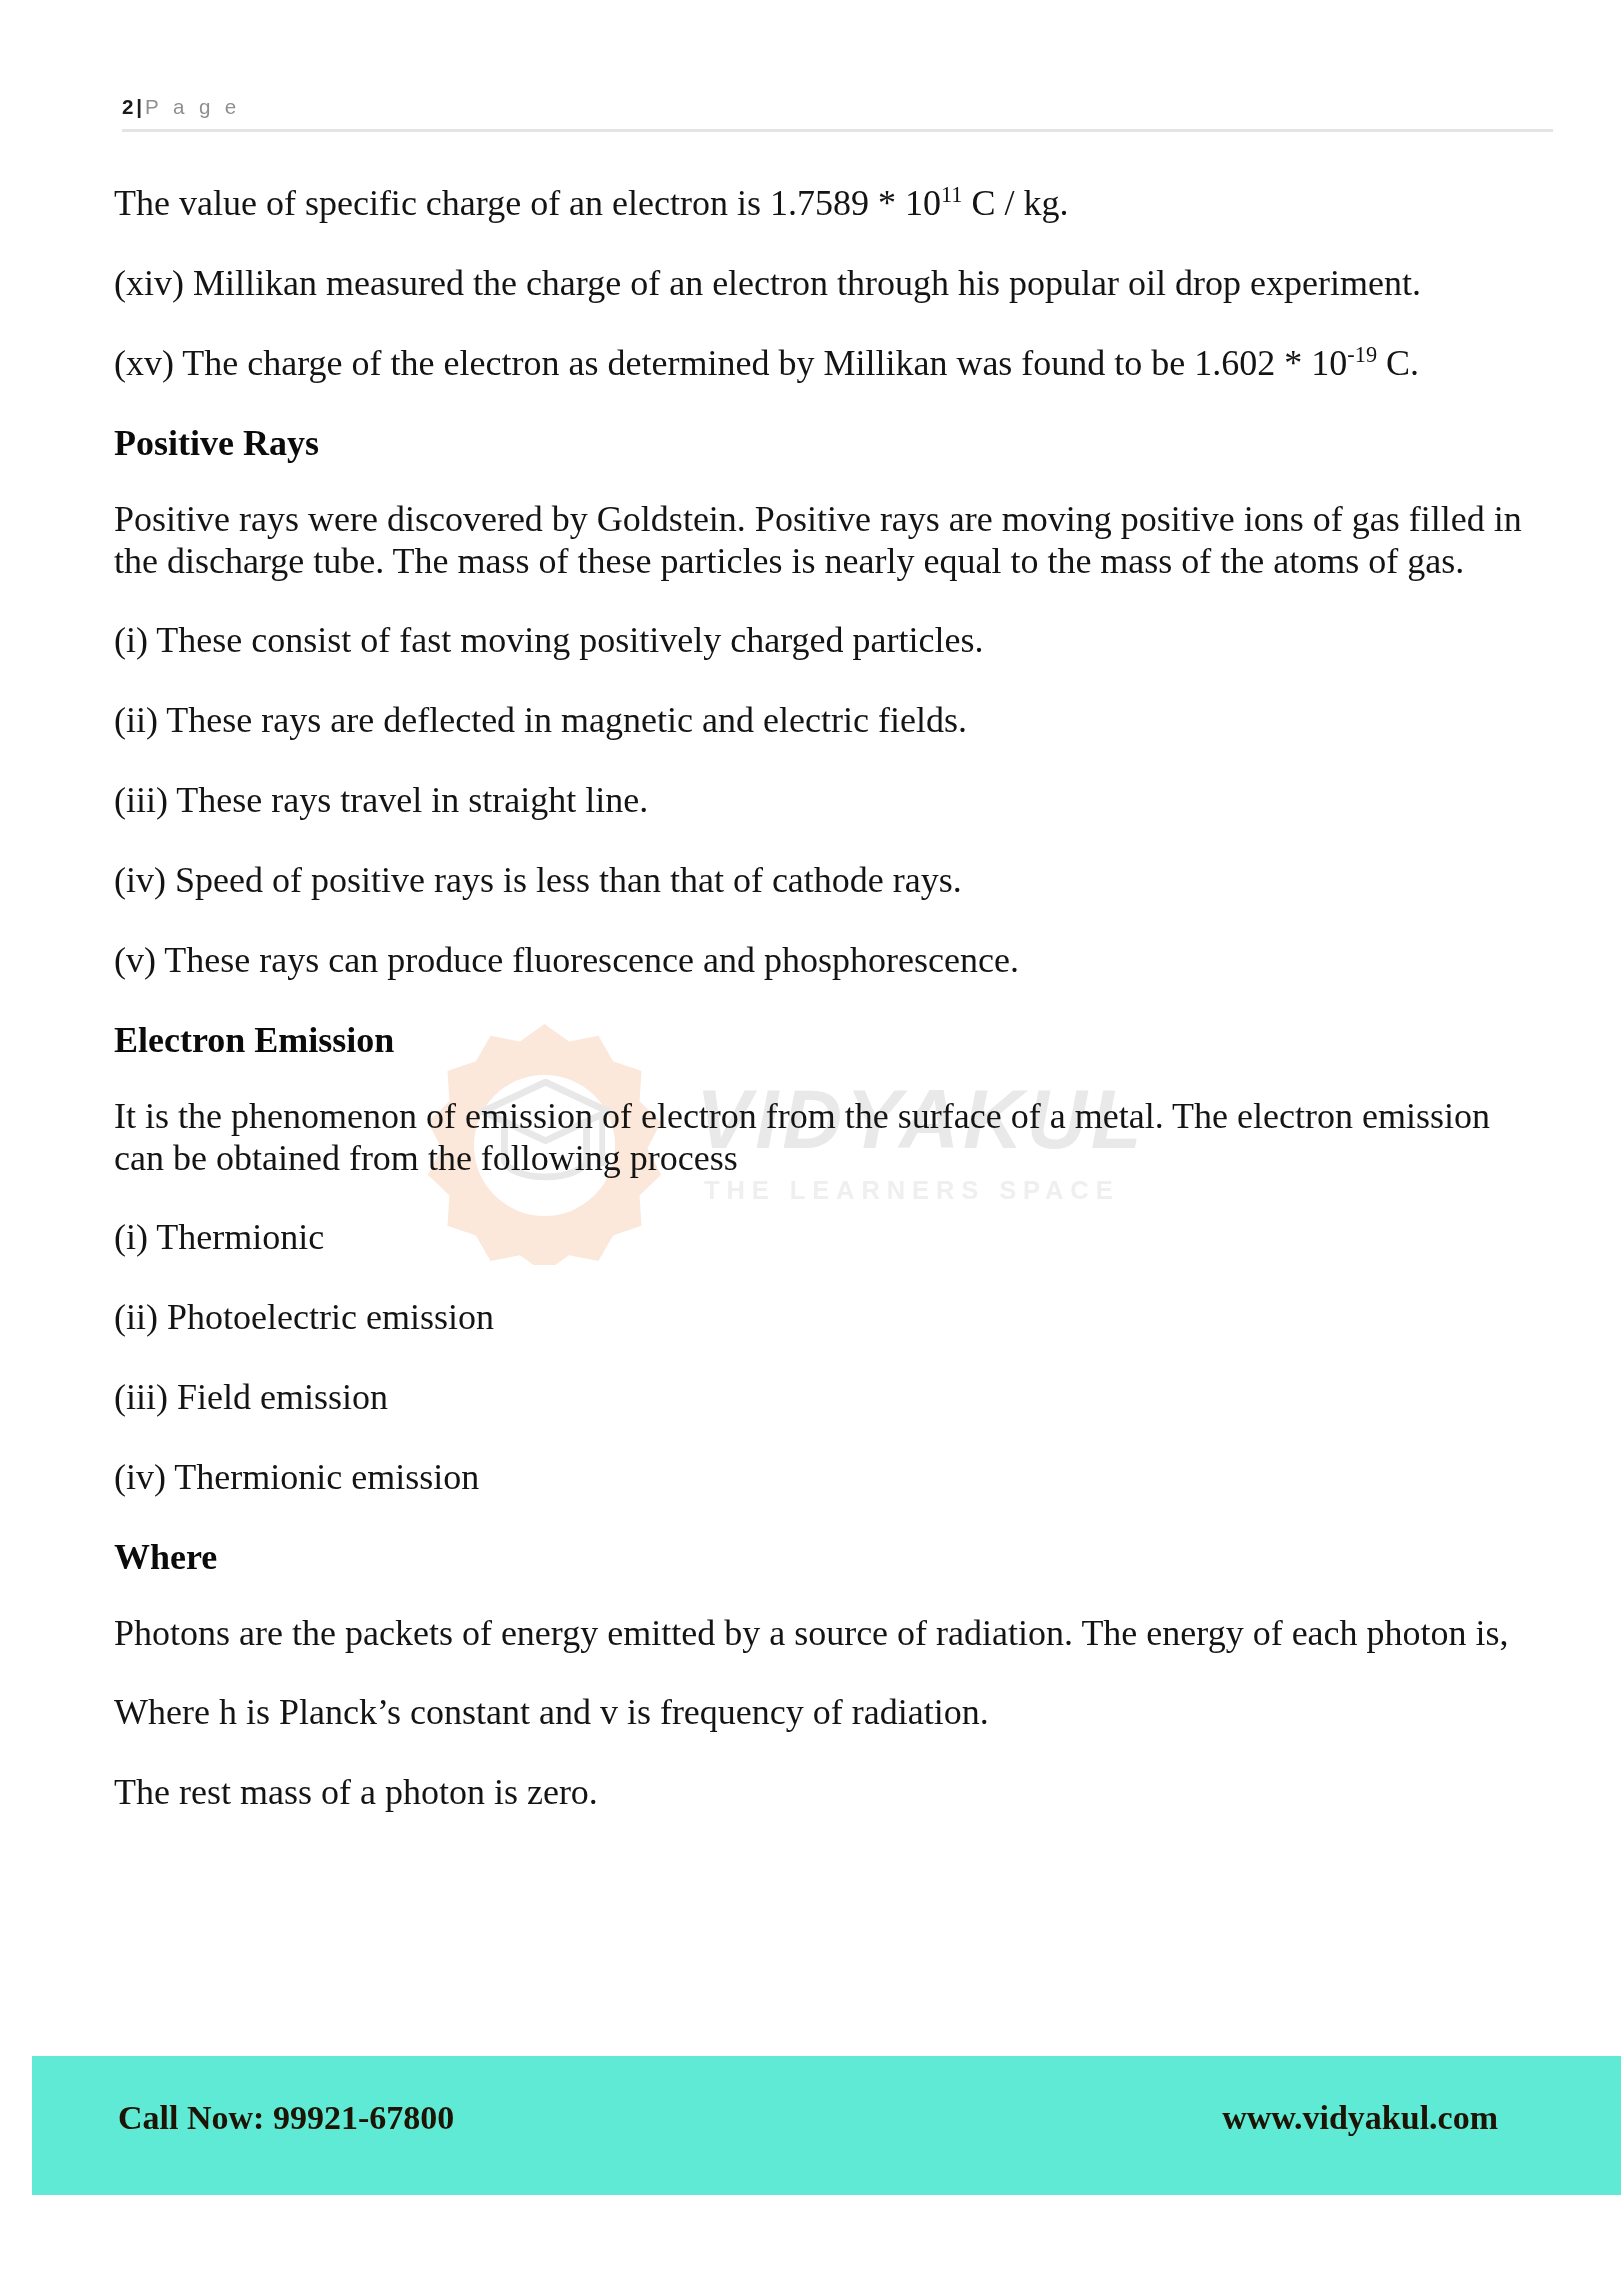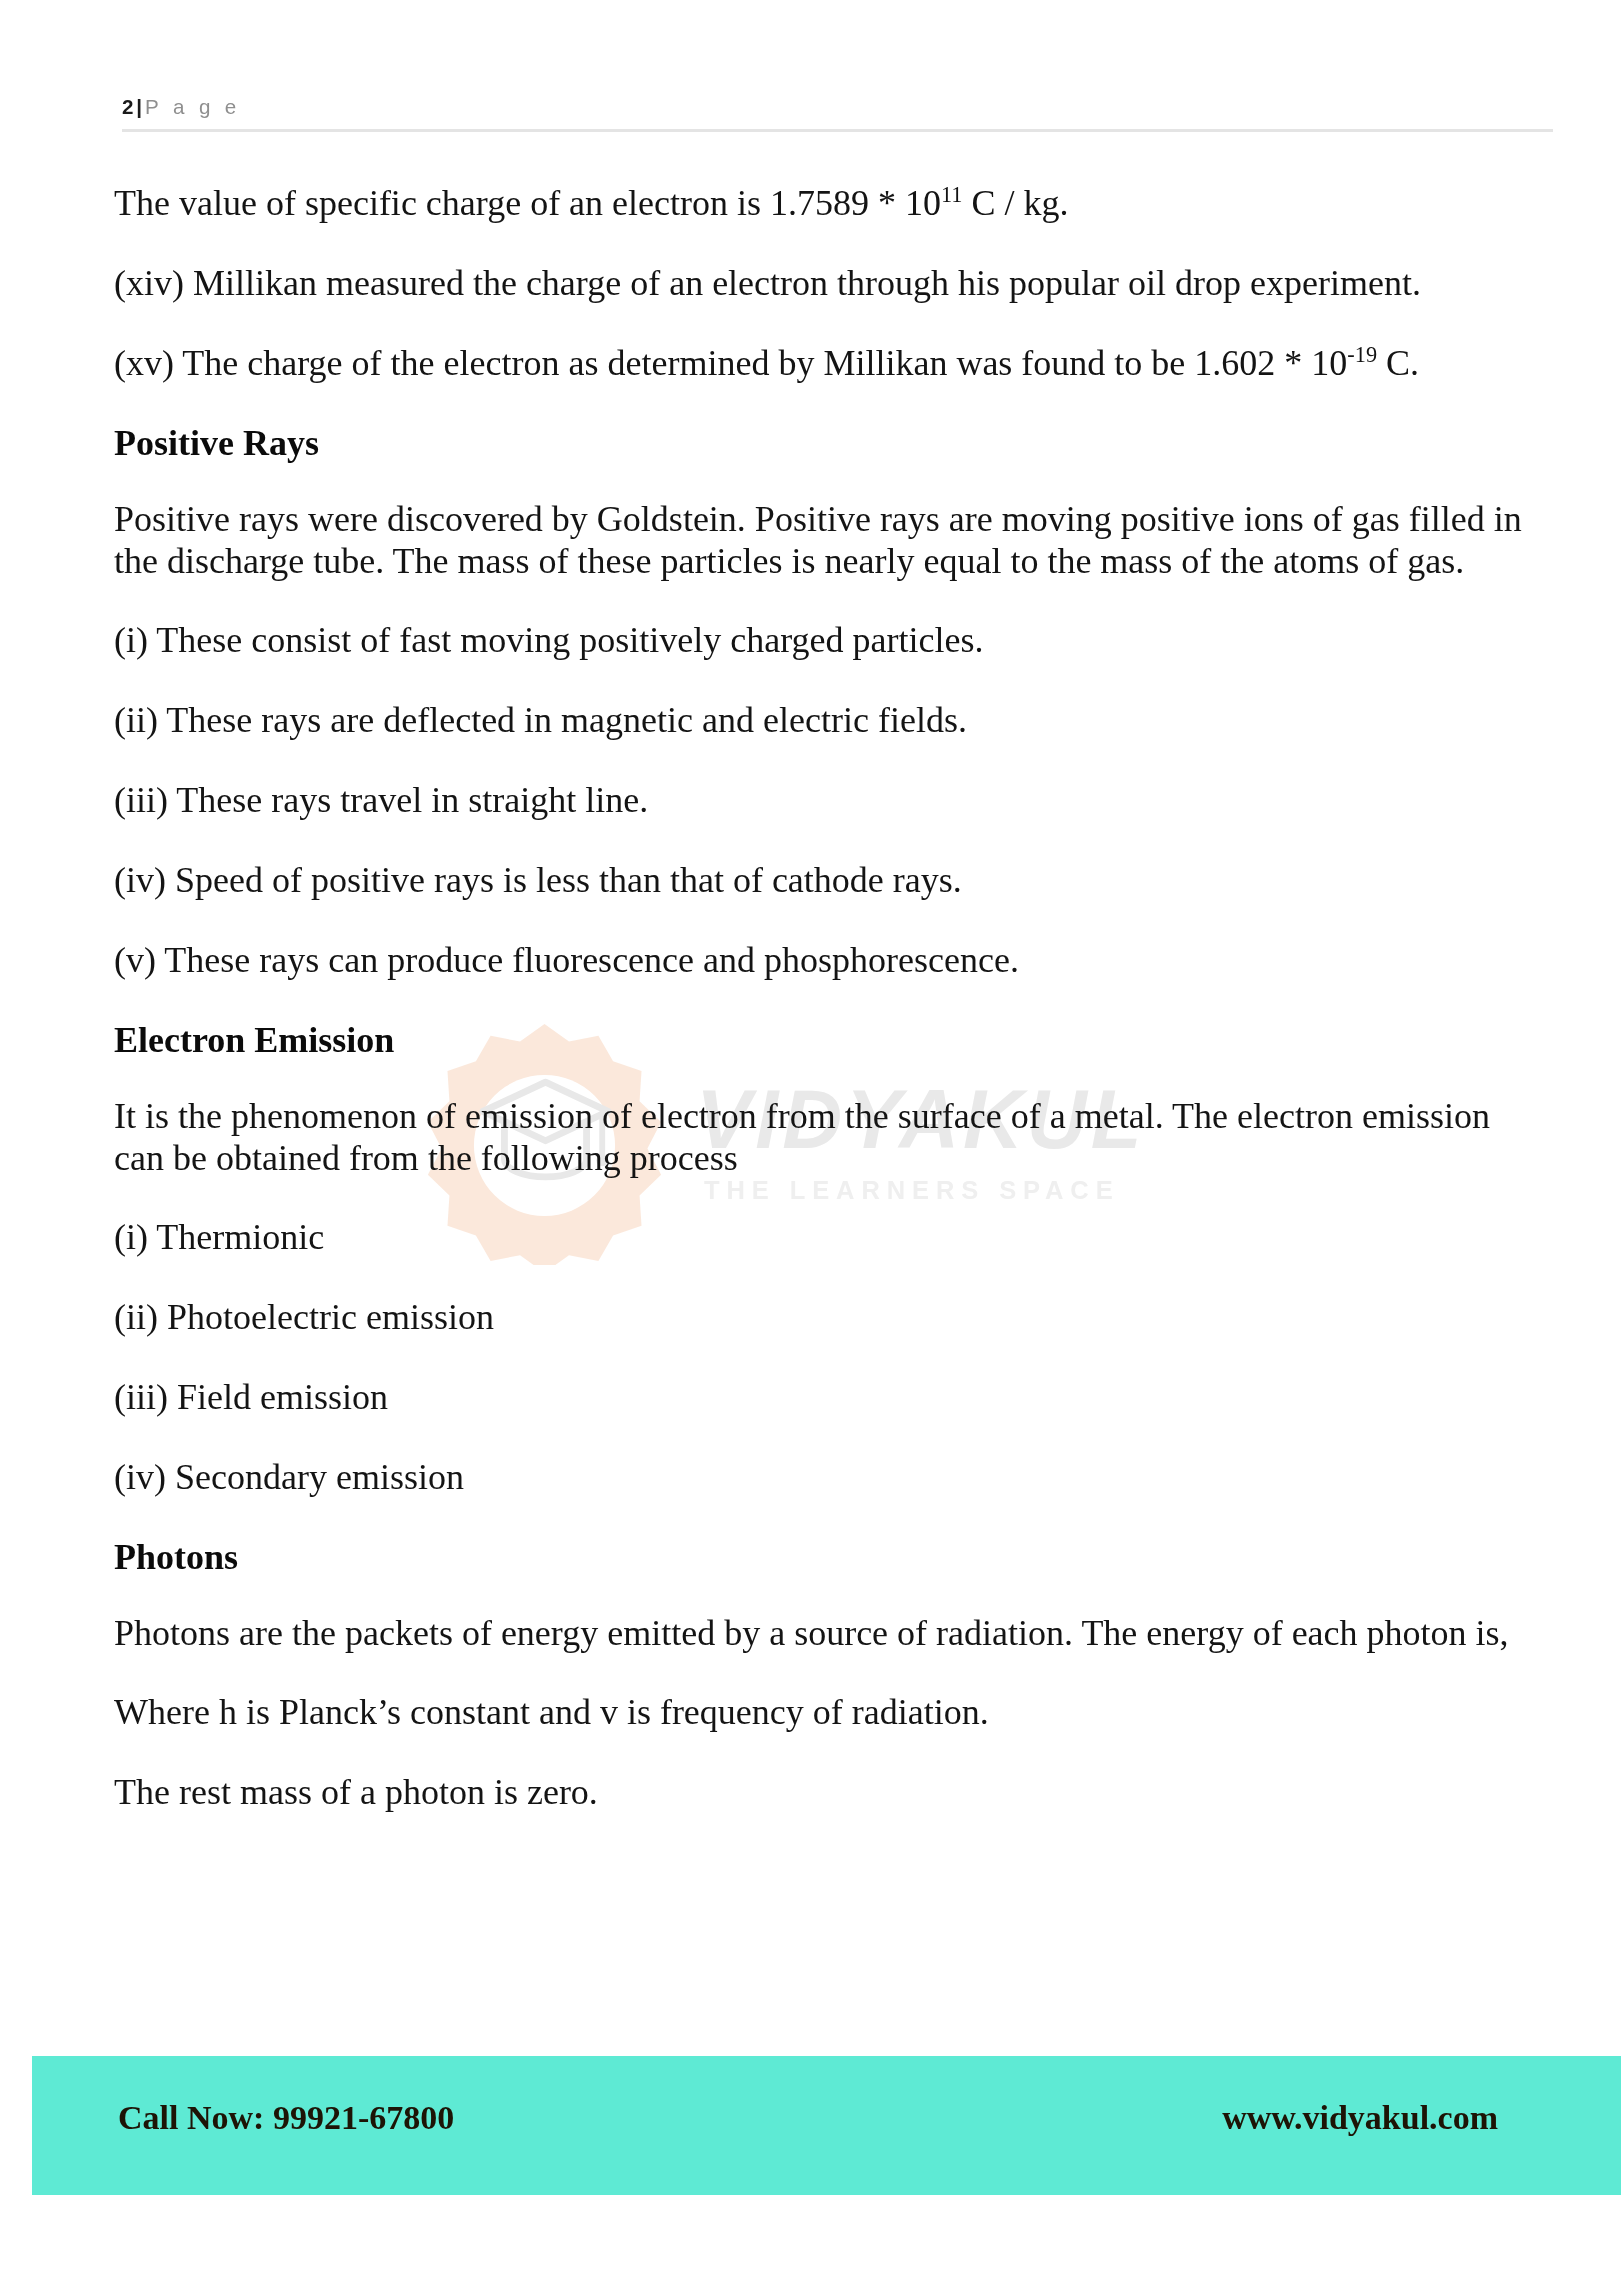--- a/index.html
+++ b/index.html
@@ -217,23 +217,23 @@
     <p class="para">(iv) Speed of positive rays is less than that of cathode rays.</p>
     <p class="para">(v) These rays can produce fluorescence and phosphorescence.</p>
 
     <p class="heading">Electron Emission</p>
 
     <p class="para multi">It is the phenomenon of emission of electron from the surface of a metal. The electron emission can be obtained from the following process</p>
 
     <p class="para">(i) Thermionic</p>
     <p class="para">(ii) Photoelectric emission</p>
     <p class="para">(iii) Field emission</p>
-    <p class="para">(iv) Secondary emission</p>
-
-    <p class="heading">Photons</p>
+    <p class="para">(iv) Thermionic emission</p>
+
+    <p class="heading">Where</p>
 
     <p class="para multi">Photons are the packets of energy emitted by a source of radiation. The energy of each photon is,</p>
 
 
     <p class="para">Where h is Planck’s constant and v is frequency of radiation.</p>
 
     <p class="para">The rest mass of a photon is zero.</p>
 
   </div>
 

